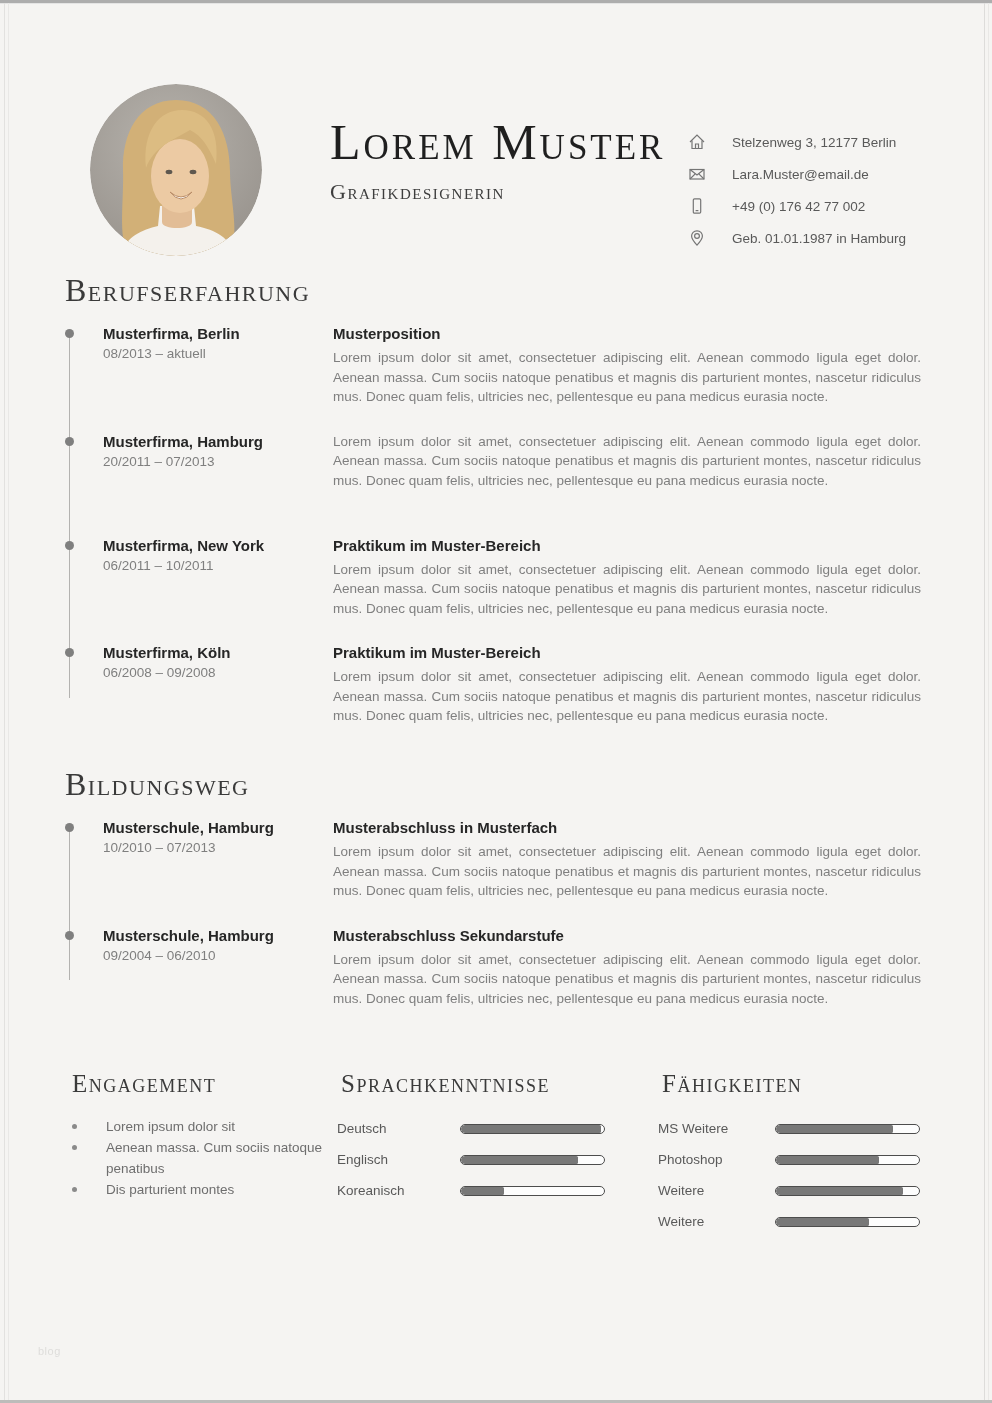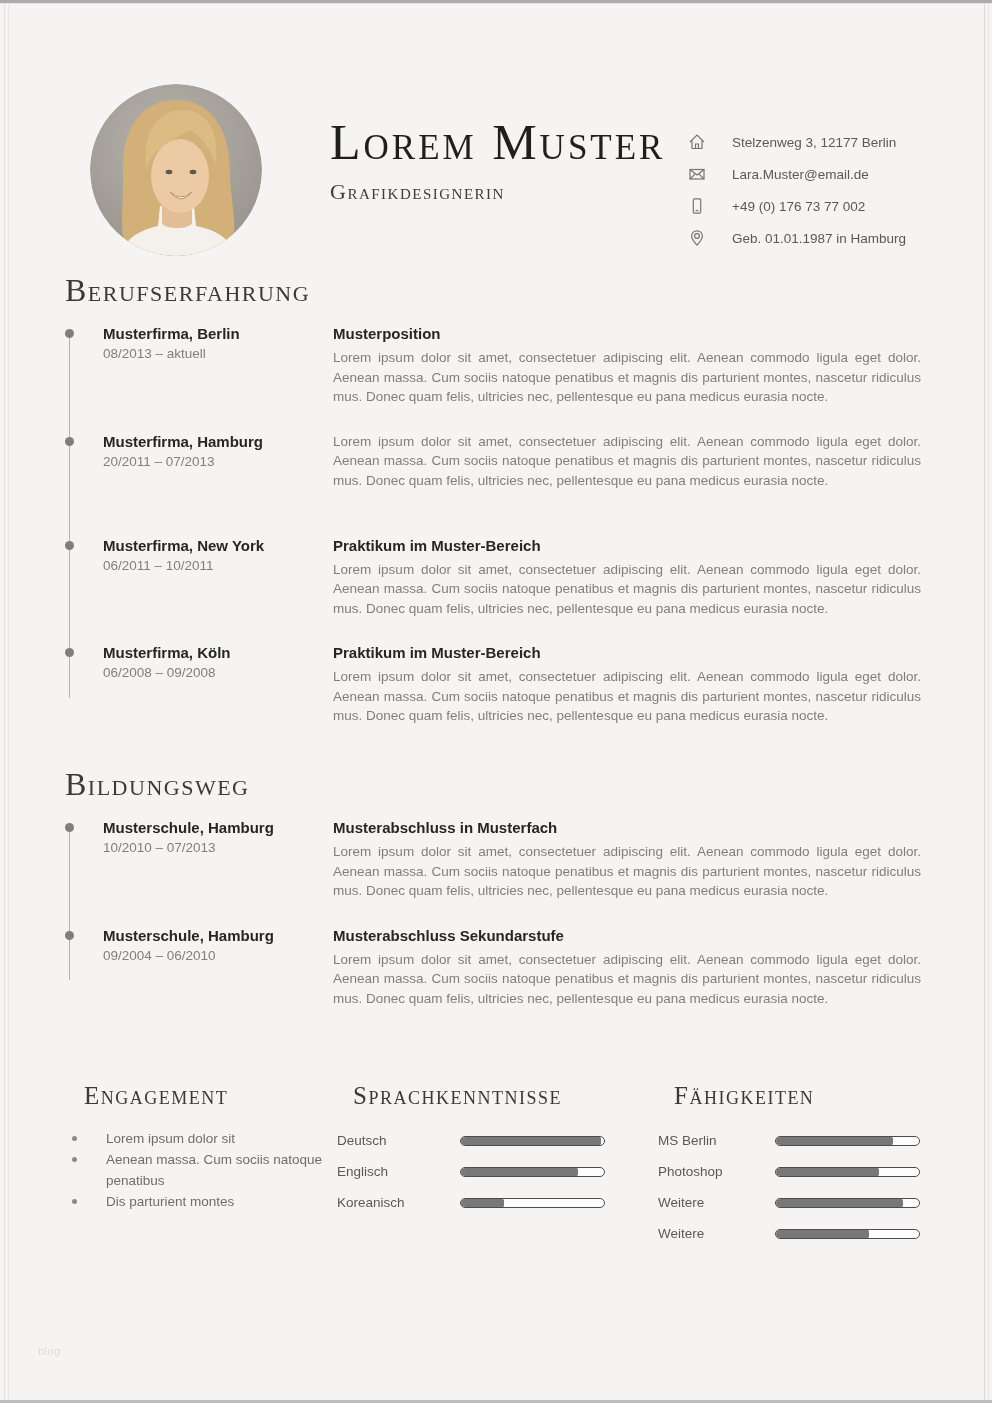--- a/index.html
+++ b/index.html
@@ -71,21 +71,21 @@
     position:relative;
   }
   .dot{width:9px;height:9px;border-radius:50%;background:#7f7f7f;margin-top:5px;}
   .e-company{font-size:15px;font-weight:bold;color:#262626;line-height:20px;}
   .e-period{font-size:13.5px;color:#7f7f7f;line-height:20px;margin-top:0;}
   .e-position{font-size:15px;font-weight:bold;color:#262626;line-height:20px;margin-bottom:4px;}
   .e-desc{font-size:13.5px;color:#7f7f7f;line-height:19.5px;text-align:justify;}
 
   
   .fcol h3{
-    margin:16px;
+    margin:4px;
     font-family:"Liberation Serif",serif;
     font-variant:small-caps;
     font-weight:400;
     font-size:25px;
     line-height:28px;
     letter-spacing:1.5px;
     color:#3a3a3a;
   }
   .engagement{position:absolute;left:68px;top:1066px;width:255px;}
   .engagement ul{list-style:none;margin:18px 0 0 0;padding:0;}
@@ -175,21 +175,21 @@
     </span>
     <span class="ctext">Lara.Muster@email.de</span>
   </div>
   <div class="contact-row">
     <span class="cicon">
       <svg width="20" height="20" viewBox="0 0 20 20" fill="none" stroke="#757575" stroke-width="1.2">
         <rect x="6.3" y="2.8" width="7.4" height="14.4" rx="1.2"></rect>
           <line x1="8.6" y1="14.6" x2="11.4" y2="14.6"></line>
       </svg>
     </span>
-    <span class="ctext">+49 (0) 176 73 77 002</span>
+    <span class="ctext">+49 (0) 176 42 77 002</span>
   </div>
   <div class="contact-row">
     <span class="cicon">
       <svg width="20" height="20" viewBox="0 0 20 20" fill="none" stroke="#757575" stroke-width="1.2">
         <path d="M10 2.8 C6.7 2.8 4.6 5.2 4.6 8.1 C4.6 11.4 10 17.2 10 17.2 C10 17.2 15.4 11.4 15.4 8.1 C15.4 5.2 13.3 2.8 10 2.8 Z"></path>
         <circle cx="10" cy="8" r="2.4"></circle>
       </svg>
     </span>
     <span class="ctext">Geb. 01.01.1987 in Hamburg</span>
   </div>
@@ -331,21 +331,21 @@
           <span class="bar-fill" style="display: block; width: 30%;"></span>
         </span>
     </div>
   </div>
 </div>
 
 <div class="fcol skills">
   <h3>Fähigkeiten</h3>
   <div class="bar-rows">
     <div class="bar-row">
-      <span class="bar-label">MS Berlin</span>
+      <span class="bar-label">MS Weitere</span>
       <span class="bar">
           <span class="bar-fill" style="display: block; width: 82%;"></span>
         </span>
     </div>
     <div class="bar-row">
       <span class="bar-label">Photoshop</span>
       <span class="bar">
           <span class="bar-fill" style="display: block; width: 72%;"></span>
         </span>
     </div>

